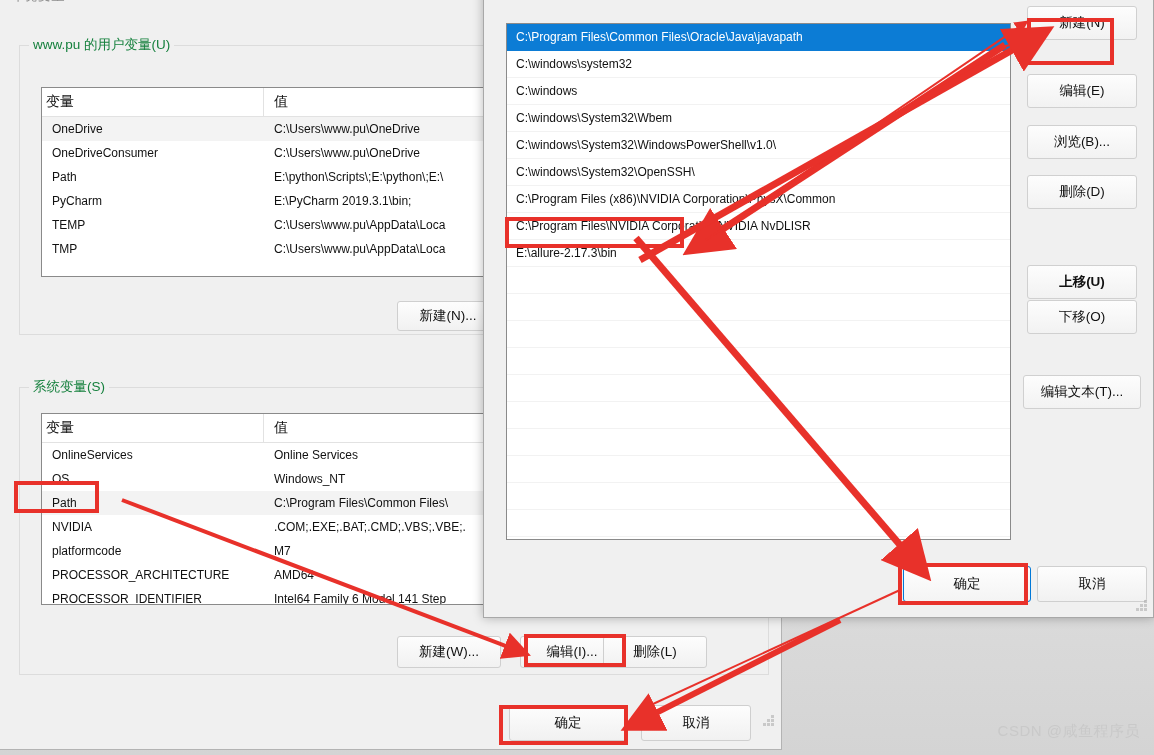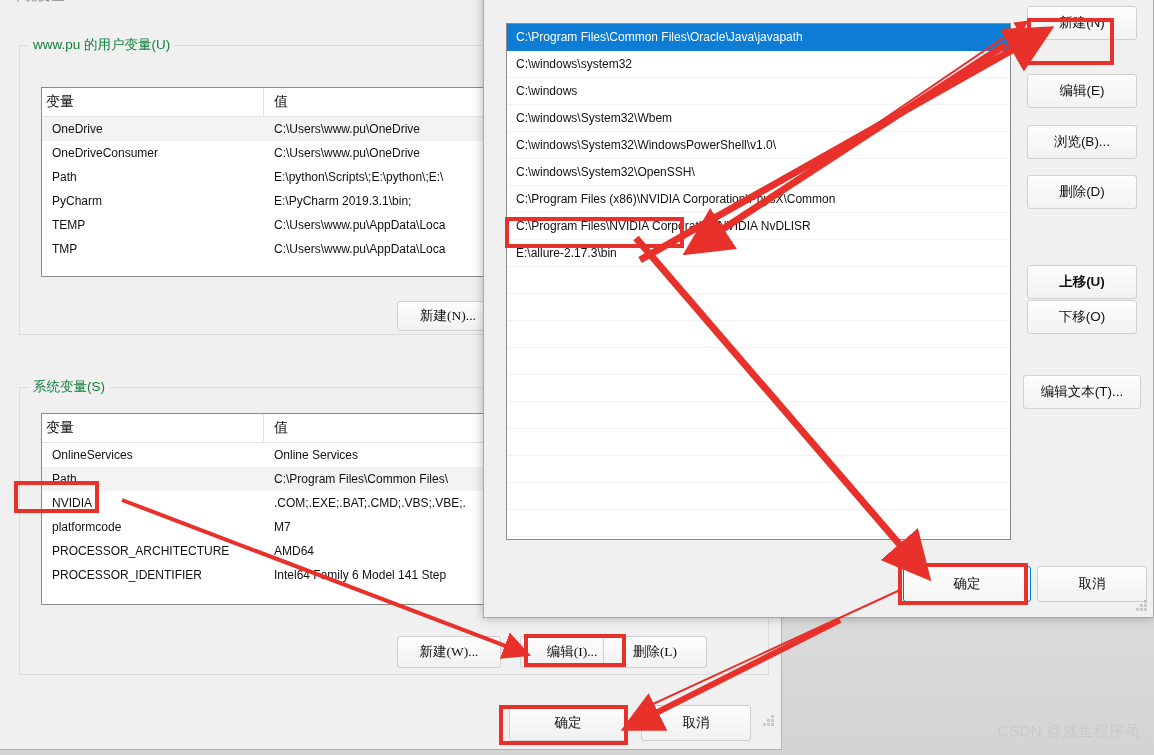--- a/index.html
+++ b/index.html
@@ -38,21 +38,21 @@
   .lv-head .c2{flex:1;padding-left:10px;box-sizing:border-box;height:100%;
      display:flex;align-items:center;}
   .lv-row{display:flex;height:24px;font-size:12px;color:#111;align-items:center;
      white-space:nowrap;}
   .lv-row.alt{background:#f3f3f3;}
   .lv-row .c1{width:222px;padding-left:10px;box-sizing:border-box;overflow:hidden;}
   .lv-row .c2{flex:1;padding-left:10px;box-sizing:border-box;overflow:hidden;}
   .btn{
     position:absolute;background:linear-gradient(180deg,#fdfdfd,#f1f1f1);
     border:1px solid #cfcfcf;border-radius:3px;
-    font-size:13.5px;color:#111;font-family:Liberation Serif, serif;
+    font-size:13.5px;color:#111;font-family:Liberation Sans, sans-serif;
     display:flex;align-items:center;justify-content:center;box-sizing:border-box;
     white-space:nowrap;
   }
   .btn.default{border:1px solid #0078d7;background:linear-gradient(180deg,#fefefe,#f4f4f4);}
   
   #editdlg{
     position:absolute;left:483px;top:-22px;width:671px;height:640px;
     background:#f0f0f0;border:1px solid #a8a8a8;box-sizing:border-box;
     box-shadow:0 0 10px rgba(0,0,0,.28);
   }
@@ -133,20 +133,24 @@
   <div class="group-legend" style="left:38px;top:395px;">系统变量(S)</div>
 
   <div class="lv" style="left:50px;top:430px;width:720px;height:192px;">
     <div class="lv-head">
       <div class="c1">变量</div>
       <div class="c2">值</div>
     </div>
     <div class="lv-row">
       <div class="c1">OnlineServices</div>
       <div class="c2">Online Services</div>
+    </div>
+    <div class="lv-row">
+      <div class="c1">OS</div>
+      <div class="c2">Windows_NT</div>
     </div>
     <div class="lv-row alt">
       <div class="c1">Path</div>
       <div class="c2">C:\Program Files\Common Files\</div>
     </div>
     <div class="lv-row">
       <div class="c1">NVIDIA</div>
       <div class="c2">.COM;.EXE;.BAT;.CMD;.VBS;.VBE;.</div>
     </div>
     <div class="lv-row">

